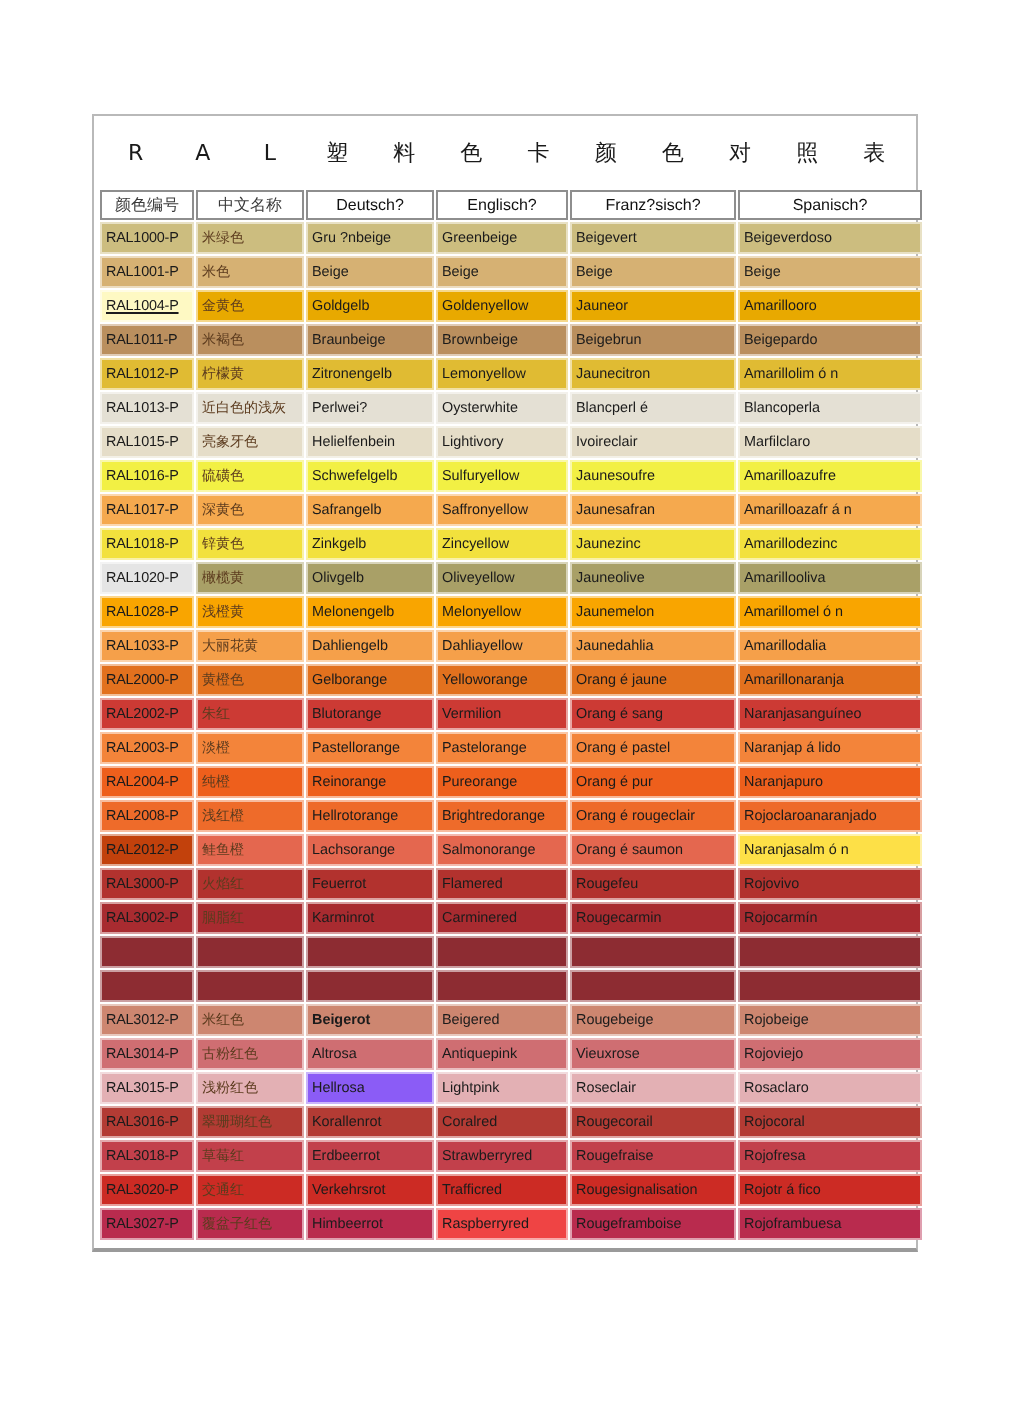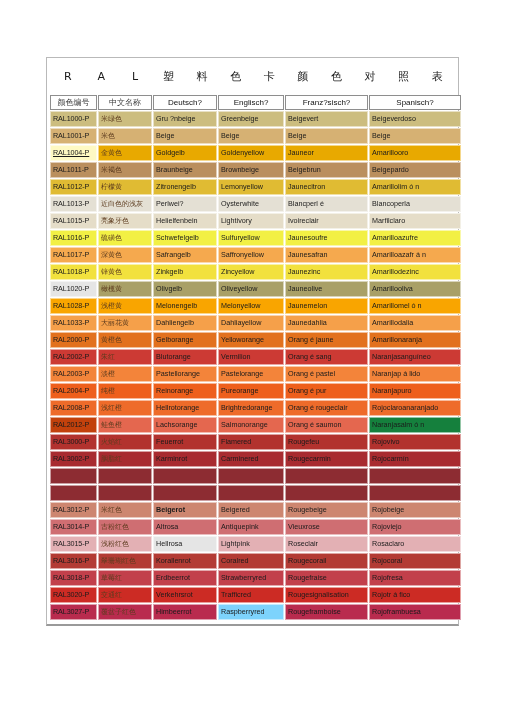--- a/index.html
+++ b/index.html
@@ -270,21 +270,21 @@
           <td class="" style="background: rgb(238, 107, 42);">Brightredorange</td>
           <td class="" style="background: rgb(238, 107, 42);">Orang é  rougeclair</td>
           <td class="" style="background: rgb(238, 107, 42);">Rojoclaroanaranjado</td>
         </tr>
         <tr>
           <td class="code" style="background: #c2410c;">RAL2012-P</td>
           <td class="cn" style="background: rgb(228, 103, 79);">鲑鱼橙</td>
           <td class="" style="background: rgb(228, 103, 79);">Lachsorange</td>
           <td class="" style="background: rgb(228, 103, 79);">Salmonorange</td>
           <td class="" style="background: rgb(228, 103, 79);">Orang é  saumon</td>
-          <td class="" style="background: #15803d; margin-left: 10px;">Naranjasalm  ó n</td>
+          <td class="" style="background: #fde047; margin-left: 10px;">Naranjasalm  ó n</td>
         </tr>
         <tr>
           <td class="code" style="background: rgb(178, 50, 46);">RAL3000-P</td>
           <td class="cn" style="background: rgb(178, 50, 46);">火焰红</td>
           <td class="" style="background: rgb(178, 50, 46);">Feuerrot</td>
           <td class="" style="background: rgb(178, 50, 46);">Flamered</td>
           <td class="" style="background: rgb(178, 50, 46);">Rougefeu</td>
           <td class="" style="background: rgb(178, 50, 46);">Rojovivo</td>
         </tr>
         <tr>
@@ -323,21 +323,21 @@
           <td class="code" style="background: rgb(207, 110, 114);">RAL3014-P</td>
           <td class="cn" style="background: rgb(207, 110, 114);">古粉红色</td>
           <td class="" style="background: rgb(207, 110, 114);">Altrosa</td>
           <td class="" style="background: rgb(207, 110, 114);">Antiquepink</td>
           <td class="" style="background: rgb(207, 110, 114);">Vieuxrose</td>
           <td class="" style="background: rgb(207, 110, 114);">Rojoviejo</td>
         </tr>
         <tr>
           <td class="code" style="background: rgb(227, 176, 180);">RAL3015-P</td>
           <td class="cn" style="background: rgb(227, 176, 180);">浅粉红色</td>
-          <td class="" style="background: #e5e5e5;">Hellrosa</td>
+          <td class="" style="background: #8b5cf6;">Hellrosa</td>
           <td class="" style="background: rgb(227, 176, 180);">Lightpink</td>
           <td class="" style="background: rgb(227, 176, 180);">Roseclair</td>
           <td class="" style="background: rgb(227, 176, 180);">Rosaclaro</td>
         </tr>
         <tr>
           <td class="code" style="background: rgb(179, 59, 52);">RAL3016-P</td>
           <td class="cn" style="background: rgb(179, 59, 52);">翠珊瑚红色</td>
           <td class="" style="background: rgb(179, 59, 52);">Korallenrot</td>
           <td class="" style="background: rgb(179, 59, 52);">Coralred</td>
           <td class="" style="background: rgb(179, 59, 52);">Rougecorail</td>
@@ -356,19 +356,19 @@
           <td class="cn" style="background: rgb(204, 43, 36);">交通红</td>
           <td class="" style="background: rgb(204, 43, 36);">Verkehrsrot</td>
           <td class="" style="background: rgb(204, 43, 36);">Trafficred</td>
           <td class="" style="background: rgb(204, 43, 36);">Rougesignalisation</td>
           <td class="" style="background: rgb(204, 43, 36);">Rojotr  á fico</td>
         </tr>
         <tr>
           <td class="code" style="background: rgb(185, 43, 78);">RAL3027-P</td>
           <td class="cn" style="background: rgb(185, 43, 78);">覆盆子红色</td>
           <td class="" style="background: rgb(185, 43, 78);">Himbeerrot</td>
-          <td class="" style="background: #7dd3fc;">Raspberryred</td>
+          <td class="" style="background: #ef4444;">Raspberryred</td>
           <td class="" style="background: rgb(185, 43, 78);">Rougeframboise</td>
           <td class="" style="background: rgb(185, 43, 78);">Rojoframbuesa</td>
         </tr>
       </tbody>
   </table>
 </div>
 
 </body></html>

